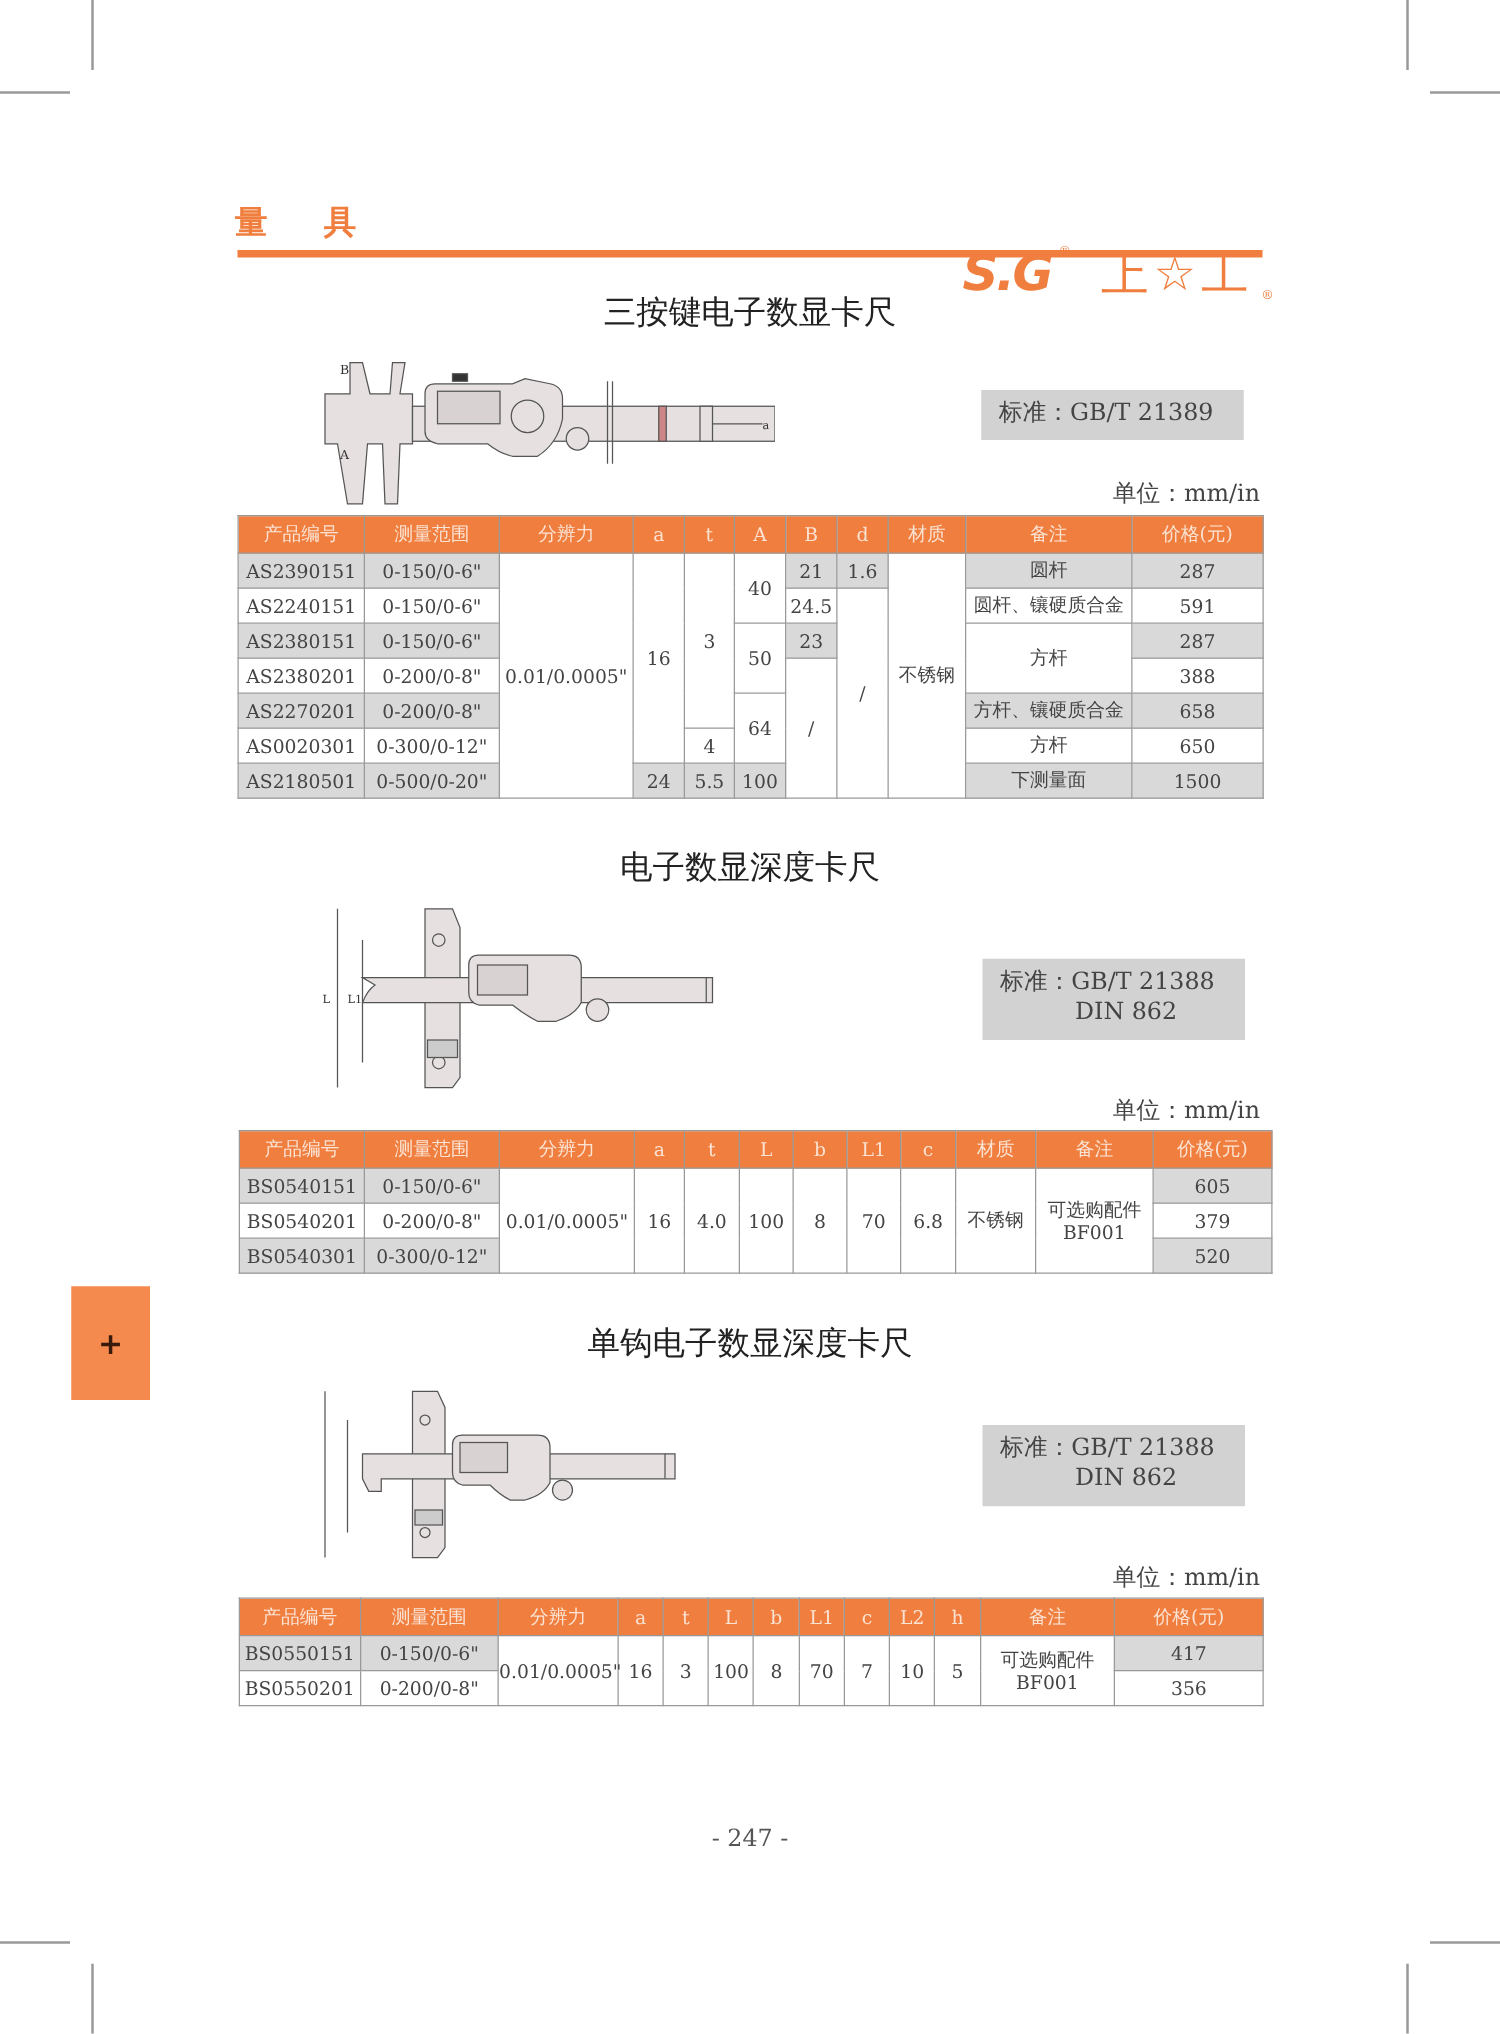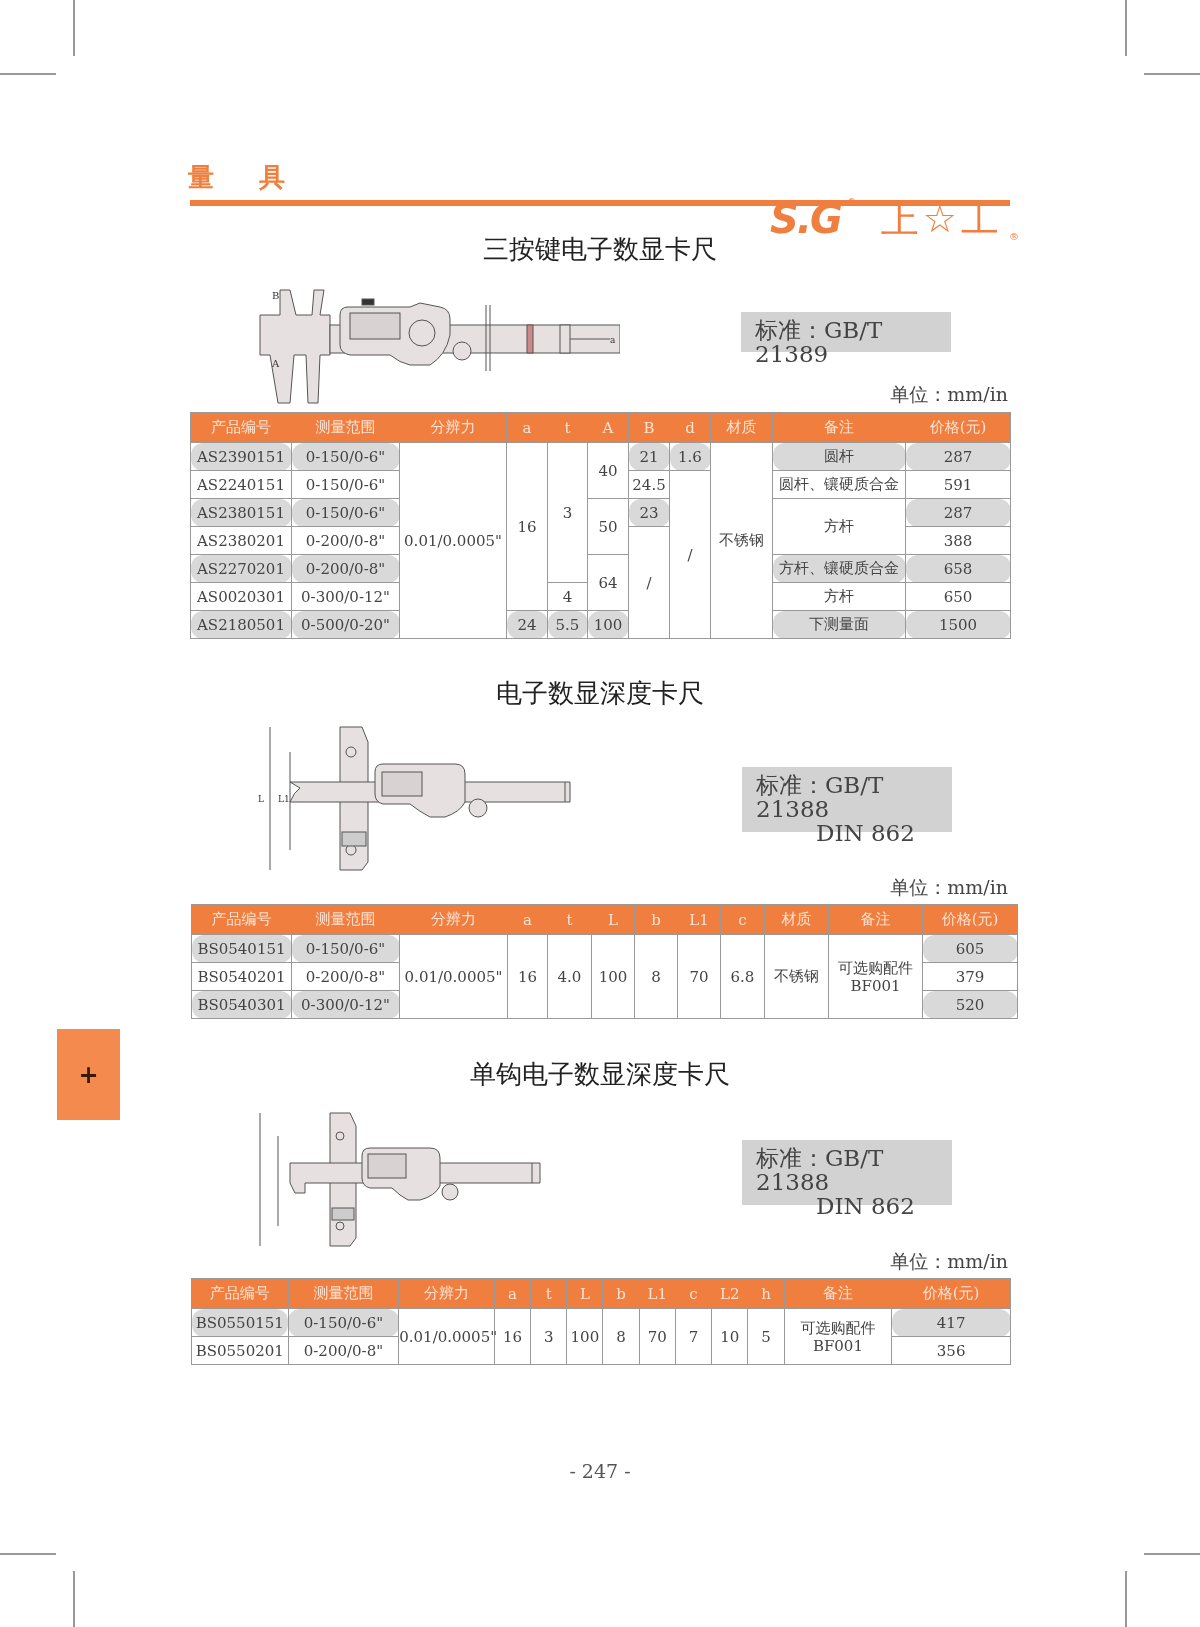--- a/index.html
+++ b/index.html
@@ -6,27 +6,27 @@
   body{width:1200px;height:1627px;position:relative;overflow:hidden;font-family:"DejaVu Serif",serif;color:#444;}
   .crop{position:absolute;background:#999;}
   .hdr-title{position:absolute;left:188px;top:160px;font-family:"DejaVu Sans",sans-serif;font-size:26px;color:#f07e3e;letter-spacing:18px;font-weight:bold;}
   .hdr-line{position:absolute;left:190px;top:200px;width:820px;height:6px;background:#f07e3e;}
   .logo{position:absolute;left:770px;top:148px;height:46px;display:flex;align-items:flex-end;gap:6px;margin-top:48px;}
   .logo .sg{font-family:"DejaVu Sans",sans-serif;font-weight:bold;font-style:italic;font-size:40px;color:#f07e3e;letter-spacing:-2px;line-height:46px;}
   .logo .cn{font-family:"DejaVu Sans",sans-serif;font-size:38px;color:#f07e3e;line-height:46px;margin-left:18px;letter-spacing:4px;}
   .logo .reg{font-size:10px;color:#f07e3e;align-self:flex-start;}
   .logo .reg2{font-size:10px;color:#f07e3e;align-self:flex-end;}
   .sec-title{position:absolute;left:0;width:1200px;text-align:center;font-family:"DejaVu Sans",sans-serif;font-size:26px;color:#222;}
-  .std-box{position:absolute;background:#d2d2d2;font-size:23px;color:#444;padding:6px 14px;box-sizing:border-box;line-height:24px;}
+  .std-box{position:absolute;background:#d2d2d2;font-size:19px;color:#444;padding:6px 14px;box-sizing:border-box;line-height:24px;margin-left:44px;}
   .std-box .l2{padding-left:60px;}
   .unit{position:absolute;right:192px;font-size:19px;color:#444;}
   table.spec{position:absolute;left:190px;width:820px;border-collapse:collapse;font-size:15px;color:#444;table-layout:fixed;}
   table.spec th{background:#f07e3e;color:#fbe3d4;font-weight:normal;border:1px solid #999;height:27px;font-family:"DejaVu Serif",serif;font-size:15px;}
   table.spec td{border:1px solid #999;text-align:center;height:27px;padding:0;background:#fff;}
-  table.spec td.g{background:#d9d9d9;border-radius:12px;}
+  table.spec td.g{background:#d9d9d9;}
   .drawing{position:absolute;}
   .side-tab{position:absolute;left:57px;top:1029px;width:63px;height:91px;background:#f58a4f;display:flex;align-items:center;justify-content:center;font-family:"DejaVu Sans",sans-serif;font-size:24px;font-weight:bold;color:#3a1a0a;}
   .page-no{position:absolute;left:0;width:1200px;top:1460px;text-align:center;font-size:19px;color:#555;}
 </style>
 </head>
 <body>
 
 <div class="crop" style="left:73px;top:0;width:2px;height:56px;"></div>
 <div class="crop" style="left:0;top:73px;width:56px;height:2px;"></div>
 <div class="crop" style="left:1125px;top:0;width:2px;height:56px;"></div>

